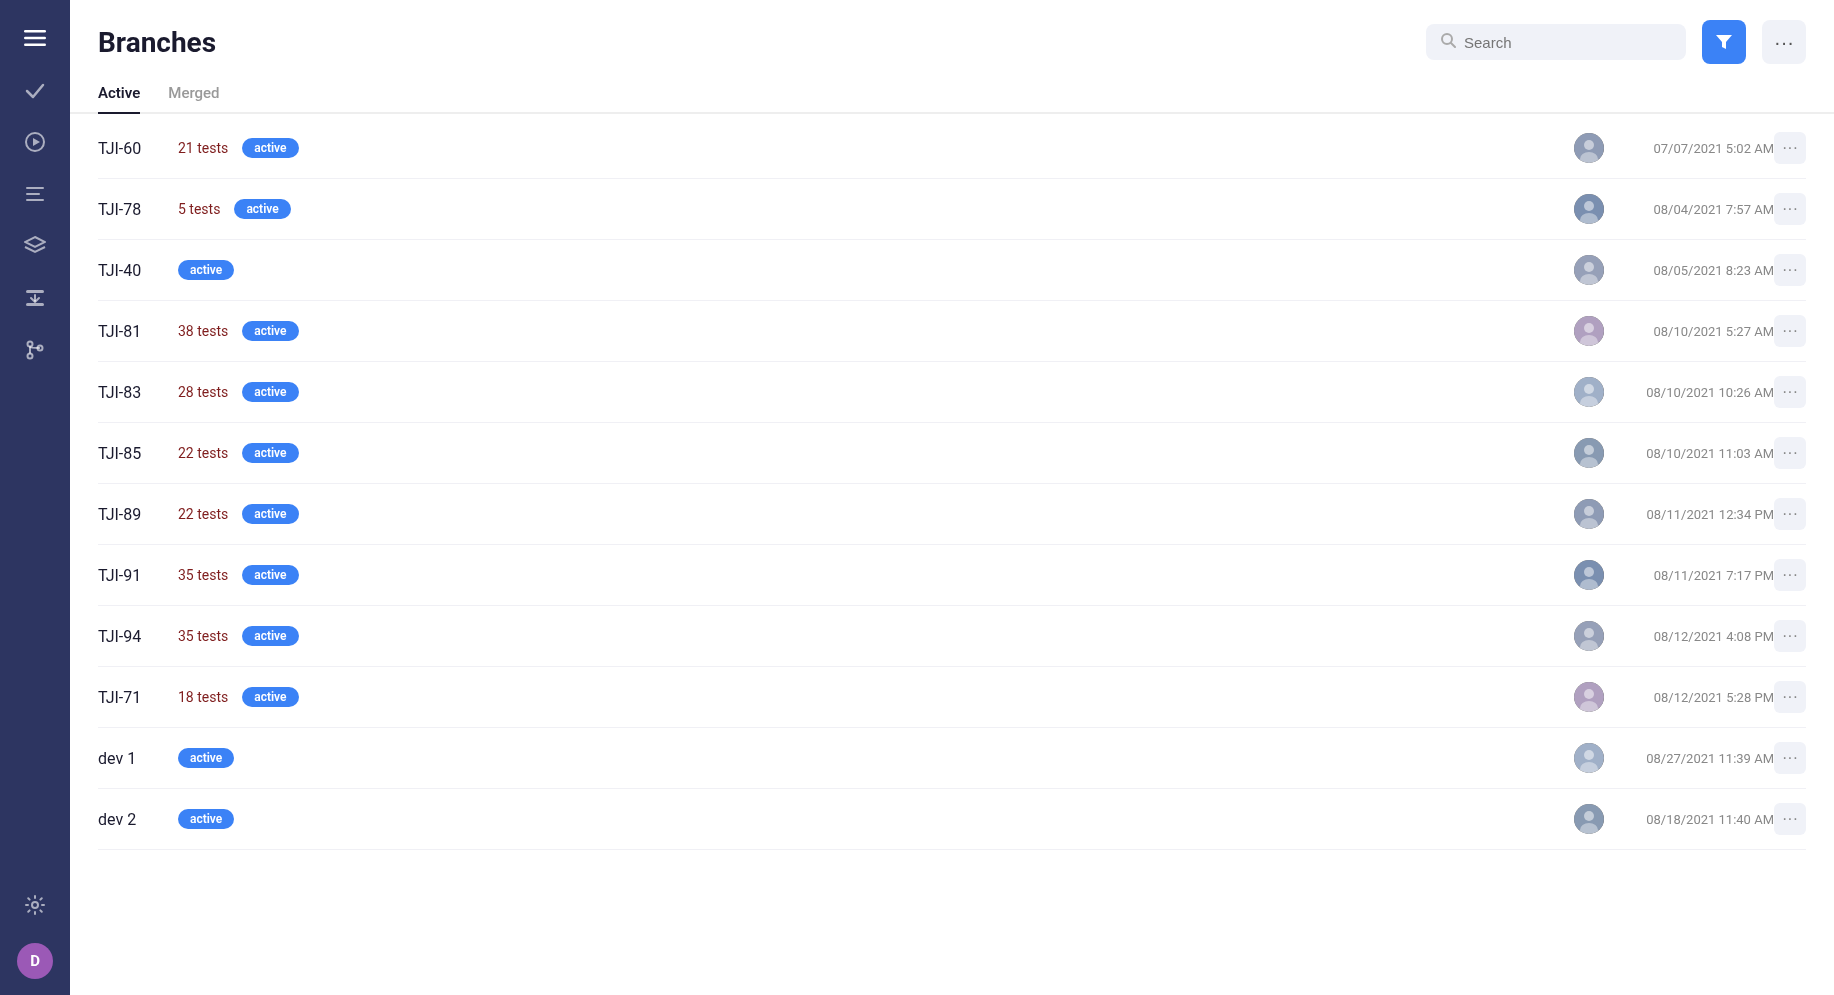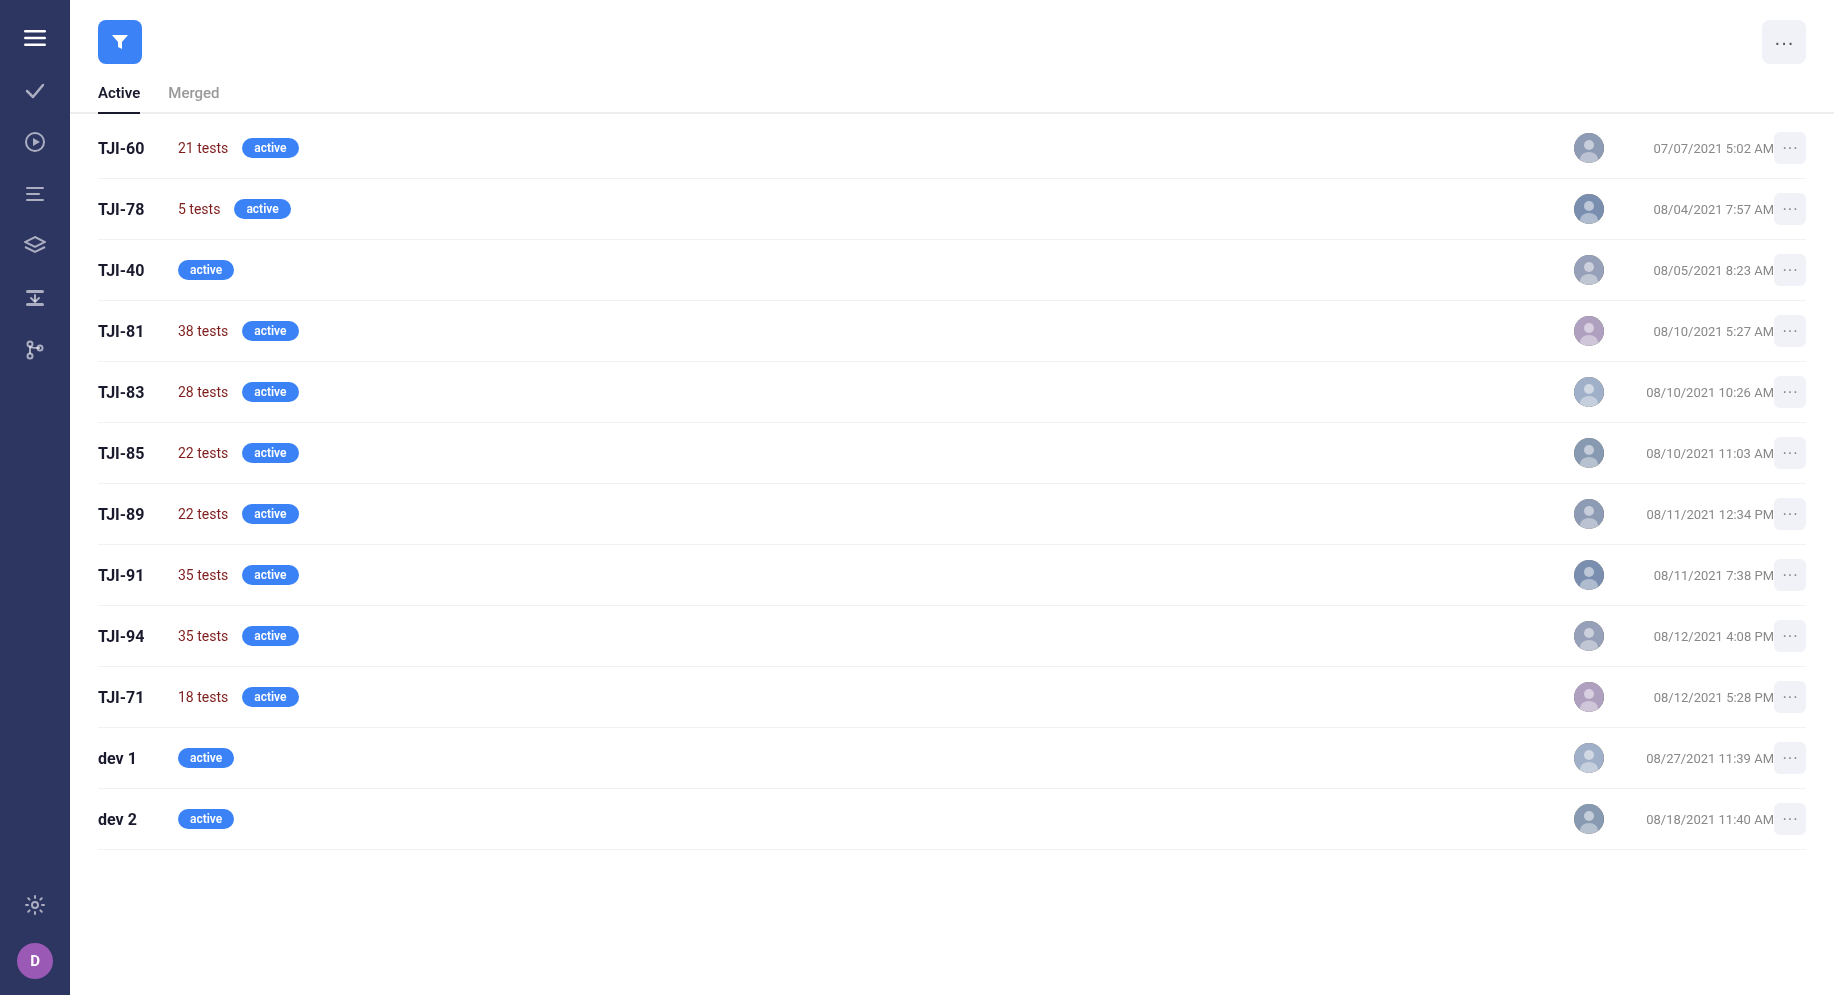--- a/index.html
+++ b/index.html
@@ -146,21 +146,21 @@
     }
     .branch-row {
       display: flex;
       align-items: center;
       padding: 14px 0;
       border-bottom: 1px solid #f0f0f5;
       gap: 10px;
     }
     .branch-name {
       font-size: 16px;
-      font-weight: 700;
+      font-weight: 400;
       color: #1a1a2e;
       min-width: 70px;
     }
     .branch-tests {
       font-size: 14px;
       color: #7f1d1d;
       margin-right: 4px;
     }
     .badge-active {
       background: #3b82f6;
@@ -269,20 +269,30 @@
       <circle cx="11" cy="11" r="3" stroke="rgba(255,255,255,0.6)" stroke-width="2"></circle>
       <path d="M11 2v2M11 18v2M2 11h2M18 11h2M4.22 4.22l1.42 1.42M16.36 16.36l1.42 1.42M4.22 17.78l1.42-1.42M16.36 5.64l1.42-1.42" stroke="rgba(255,255,255,0.6)" stroke-width="2" stroke-linecap="round"></path>
     </svg>
   </div>
   <div class="sidebar-avatar">D</div>
 </nav>
 
 <div class="main">
 
   <div class="header">
+    <h1 class="page-title">Branches</h1>
+    <div class="search-bar">
+      <span class="search-icon">
+        <svg width="16" height="16" viewBox="0 0 16 16" fill="none">
+          <circle cx="7" cy="7" r="5" stroke="#aaa" stroke-width="2"></circle>
+          <line x1="11" y1="11" x2="15" y2="15" stroke="#aaa" stroke-width="2" stroke-linecap="round"></line>
+        </svg>
+      </span>
+      <input class="search-input" type="text" placeholder="Search" style="">
+    </div>
     <button class="filter-btn">
       <svg width="18" height="18" viewBox="0 0 18 18" fill="none">
         <polygon points="1,2 17,2 11,9 11,16 7,14 7,9" fill="white"></polygon>
       </svg>
     </button>
     <button class="more-btn">
       <span>···</span>
     </button>
   </div>
 
@@ -409,21 +419,21 @@
     <span class="branch-tests">35 tests</span>
     <span class="badge-active">active</span>
     <div class="branch-row-right">
       <div class="avatar-img">
         <svg width="30" height="30" viewBox="0 0 30 30">
           <circle cx="15" cy="15" r="15" fill="#7a8fb0"></circle>
           <circle cx="15" cy="12" r="5" fill="rgba(255,255,255,0.5)"></circle>
           <ellipse cx="15" cy="26" rx="9" ry="7" fill="rgba(255,255,255,0.4)"></ellipse>
         </svg>
       </div>
-      <span class="branch-date">08/11/2021 7:38 PM</span>
+      <span class="branch-date">08/11/2021 7:17 PM</span>
       <button class="row-more-btn">···</button>
     </div>
   </div>
       <div class="branch-row">
     <span class="branch-name">TJI-94</span>
     <span class="branch-tests">35 tests</span>
     <span class="badge-active">active</span>
     <div class="branch-row-right">
       <div class="avatar-img">
         <svg width="30" height="30" viewBox="0 0 30 30">

